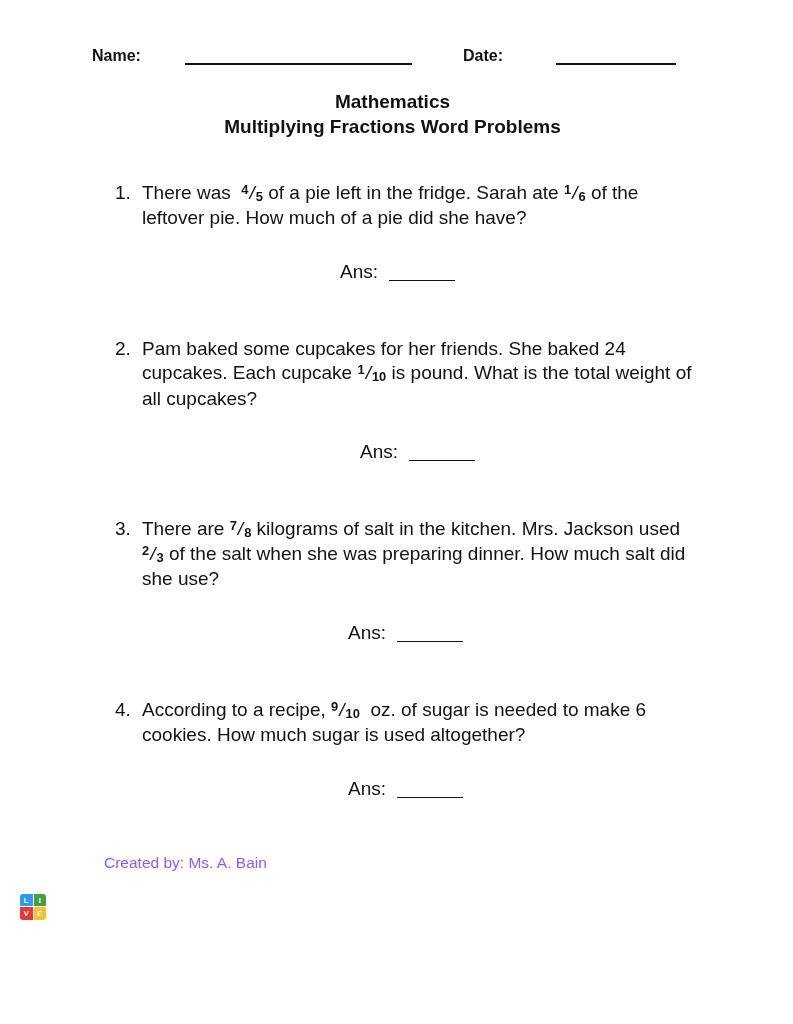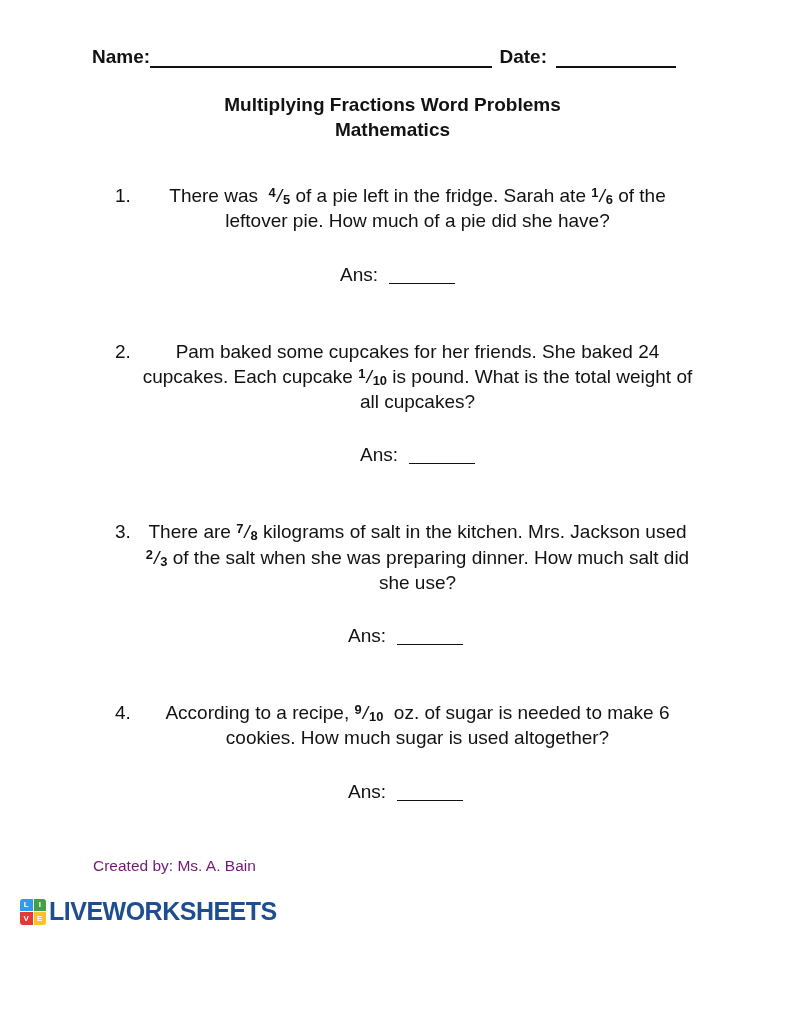--- a/index.html
+++ b/index.html
@@ -4,52 +4,52 @@
 <style>
   html,body { margin:0; padding:0; }
   body {
     width:793px; height:1024px; background:#ffffff;
     font-family:"Liberation Sans", sans-serif; color:#121212;
     overflow:hidden;
   }
   .page { padding:46px 100px 0 92px; box-sizing:border-box; }
 
   
-  .header-row { display:flex; align-items:flex-end; font-weight:bold; font-size:19px; width:584px; }
+  .header-row { display:flex; align-items:flex-end; font-weight:bold; font-size:16px; width:584px;gap:44px; }
   .blank { display:inline-block; border-bottom:2px solid #121212; height:1.05em; }
   .name-blank { flex:1; margin-right:7px; }
   .date-label { margin-right:9px; }
   .date-blank { width:120px; }
 
   
   .title { text-align:center; font-weight:bold; font-size:19px; line-height:1.32; margin-top:24px; }
 
   
   .instructions { font-weight:bold; font-size:19px; line-height:1.32; max-width:604px; margin-top:46px; }
 
   
   #questions { margin-top:42px; }
   .question { display:flex; font-size:19px; line-height:1.3; margin-bottom:30px; }
   .qnum { margin-left:23px; width:27px; flex:none; }
-  .qtext { width:555px;text-align:center; }
+  .qtext { width:555px; }
 
   .frac { white-space:nowrap; }
   .fnum { font-weight:700; font-size:0.68em; vertical-align:0.38em; }
   .fsl  { font-style:italic; padding:0 1px; }
   .fden { font-weight:700; font-size:0.68em; vertical-align:-0.18em; }
 
   .ansrow { font-size:19px; margin-bottom:54px; display:flex; }
   .ans-blank { width:66px; border-bottom:1.5px solid #121212; height:1em; margin-left:11px; }
   .ansrow.off-0 { margin-left:248px; }
   .ansrow.off-1 { margin-left:268px; }
   .ansrow.off-2 { margin-left:256px; }
   .ansrow.off-3 { margin-left:256px; }
 
   
-  .created-by { font-size:15.5px; margin-top:22px; margin-left:1px; color:#701a75; }
+  .created-by { font-size:15.5px; margin-top:22px; margin-left:12px; color:#8b5cf6; }
   .logo-row { display:flex; align-items:center; margin-top:22px; margin-left:-72px; cursor:pointer; width:max-content; }
   .logo-grid {
     width:26px; height:26px; display:grid;
     grid-template-columns:1fr 1fr; grid-template-rows:1fr 1fr;
     gap:1px; border-radius:3px; overflow:hidden; flex:none;
   }
   .logo-cell {
     color:#ffffff; font-weight:bold; font-size:8px;
     display:flex; align-items:center; justify-content:center;
     text-transform:uppercase;
@@ -62,22 +62,22 @@
 <div class="page">
 
   <div class="header-row">
     <span>Name:</span>
     <span class="blank name-blank"></span>
     <span class="date-label">Date:</span>
     <span class="blank date-blank"></span>
   </div>
 
   <div class="title">
+    <div>Mathematics</div>
     <div>Multiplying Fractions Word Problems</div>
-    <div>Mathematics</div>
   </div>
 
 
   <div id="questions">
       <div class="question">
         <span class="qnum">1.</span>
         <span class="qtext">There was &nbsp;<span class="frac"><span class="fnum">4</span><span class="fsl">/</span><span class="fden">5</span></span> of a pie left in the fridge. Sarah ate <span class="frac"><span class="fnum">1</span><span class="fsl">/</span><span class="fden">6</span></span> of the leftover pie. How much of a pie did she have?</span>
       </div>
       <div class="ansrow off-0">
         <span>Ans:</span>
@@ -111,16 +111,15 @@
 
   <div class="created-by">Created by: Ms. A. Bain</div>
 
   <div class="logo-row">
     <span class="logo-grid" id="logo-grid">
         <span class="logo-cell" style="background: rgb(45, 155, 240);">L</span>
         <span class="logo-cell" style="background: rgb(67, 160, 71);">I</span>
         <span class="logo-cell" style="background: rgb(229, 57, 53);">V</span>
         <span class="logo-cell" style="background: rgb(251, 192, 45);">E</span>
       </span>
-    <span class="logo-text" id="logo-text" style="color: rgb(29, 78, 143);">LIVEWORKSHEETS</span>
   </div>
 
 </div>
 
 </body></html>

